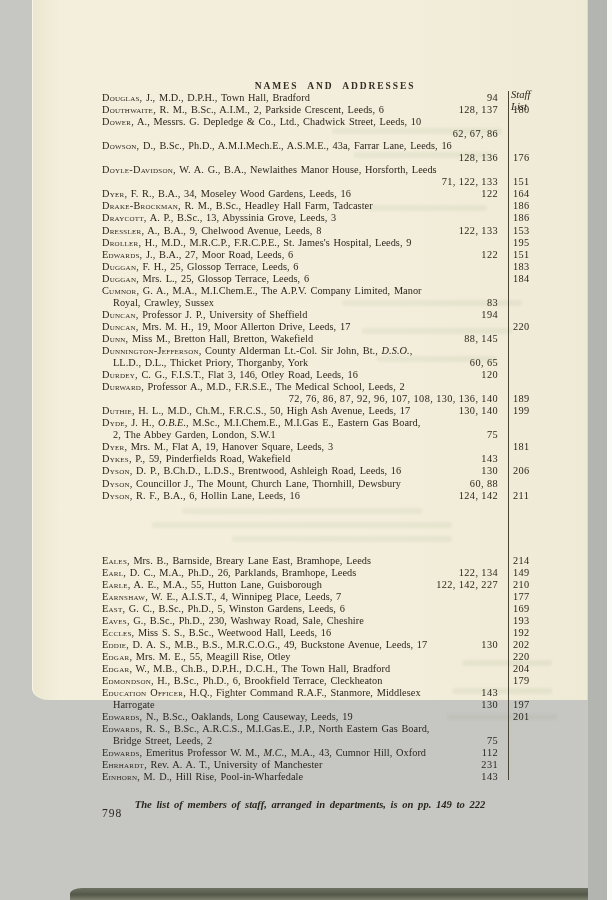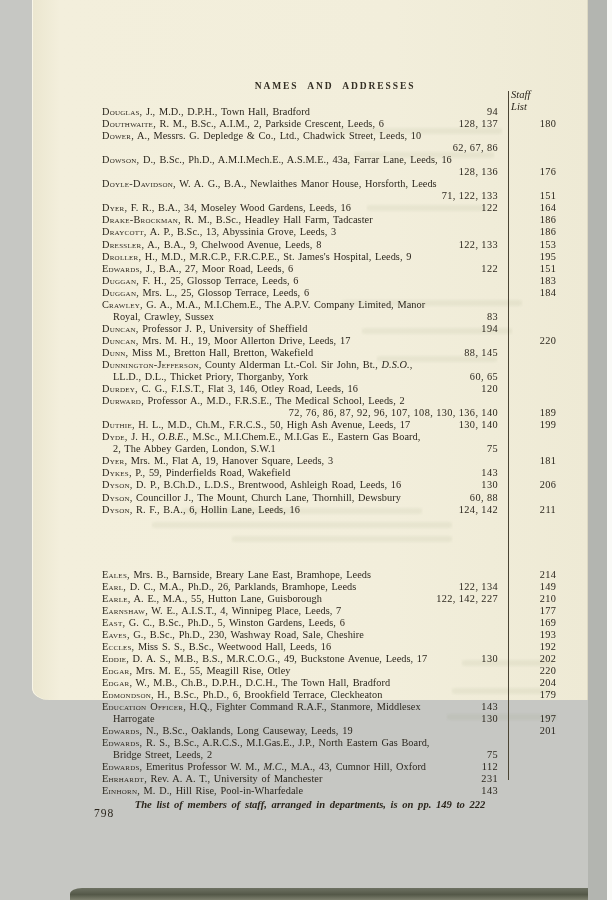--- a/index.html
+++ b/index.html
@@ -25,35 +25,35 @@
   .running-head{
     position:absolute;left:70px;top:81px;width:466px;text-align:center;
     font-size:9.5px;font-weight:700;letter-spacing:1.9px;word-spacing:5px;
     color:#332e24;z-index:5;
   }
   .staff-head{
     position:absolute;left:479px;top:89px;font-style:italic;
     font-size:10.6px;line-height:11.5px;color:#2b261d;z-index:5;
   }
   .col-rule{position:absolute;left:476px;top:91px;width:1px;height:689px;background:#4a4434;z-index:4;}
-  .entries{position:absolute;left:70px;top:106px;width:486px;z-index:5;text-align:center;}
+  .entries{position:absolute;left:70px;top:92px;width:486px;z-index:5;}
   .section + .section{margin-top:53px;}
   .row{display:flex;align-items:baseline;line-height:12.05px;font-size:10.3px;color:#2b261d;}
   .textcol{display:inline-flex;width:396px;justify-content:space-between;align-items:baseline;}
   .txt{white-space:nowrap;word-spacing:1.1px;letter-spacing:0.05px;}
   .txt.cont{padding-left:11px;}
   .sc{font-variant:small-caps;letter-spacing:0.25px;}
   .it{font-style:italic;}
   .nums{white-space:nowrap;padding-left:4px;letter-spacing:0.4px;}
   .staff{width:70px;padding-left:15px;white-space:nowrap;letter-spacing:0.4px;}
   .footer-note{
     position:absolute;left:88px;top:799px;width:380px;text-align:center;
     font-style:italic;font-size:10.6px;color:#2b261d;word-spacing:2px;z-index:5;font-weight:bold;
   }
-  .folio{position:absolute;left:62px;top:807px;font-size:11.5px;letter-spacing:1px;color:#2b261d;z-index:5;}
+  .folio{position:absolute;left:70px;top:807px;font-size:11.5px;letter-spacing:1px;color:#2b261d;z-index:5;}
   .smudge{position:absolute;height:6px;background:rgba(130,140,105,0.09);filter:blur(1.2px);border-radius:3px;z-index:3;}
 </style>
 </head>
 <body>
 
 <div class="margin-right"></div>
 <div class="white-strip"></div>
 <div class="bottom-shadow"></div>
 
 <div class="paper">
@@ -172,21 +172,21 @@
         </div>
         <div class="row">
           <span class="textcol">
             <span class="txt"><span class="sc">Duggan</span><span>, Mrs. L., 25, Glossop Terrace, Leeds, 6</span></span>
             <span class="nums"></span>
           </span>
           <span class="staff">184</span>
         </div>
         <div class="row">
           <span class="textcol">
-            <span class="txt"><span class="sc">Crawley</span><span>, G. A., M.A., M.I.Chem.E., The A.P.V. Company Limited, Manor</span></span>
+            <span class="txt"><span class="sc">Cumnor</span><span>, G. A., M.A., M.I.Chem.E., The A.P.V. Company Limited, Manor</span></span>
             <span class="nums"></span>
           </span>
           <span class="staff"></span>
         </div>
         <div class="row">
           <span class="textcol">
             <span class="txt cont"><span>Royal, Crawley, Sussex</span></span>
             <span class="nums">83</span>
           </span>
           <span class="staff"></span>

